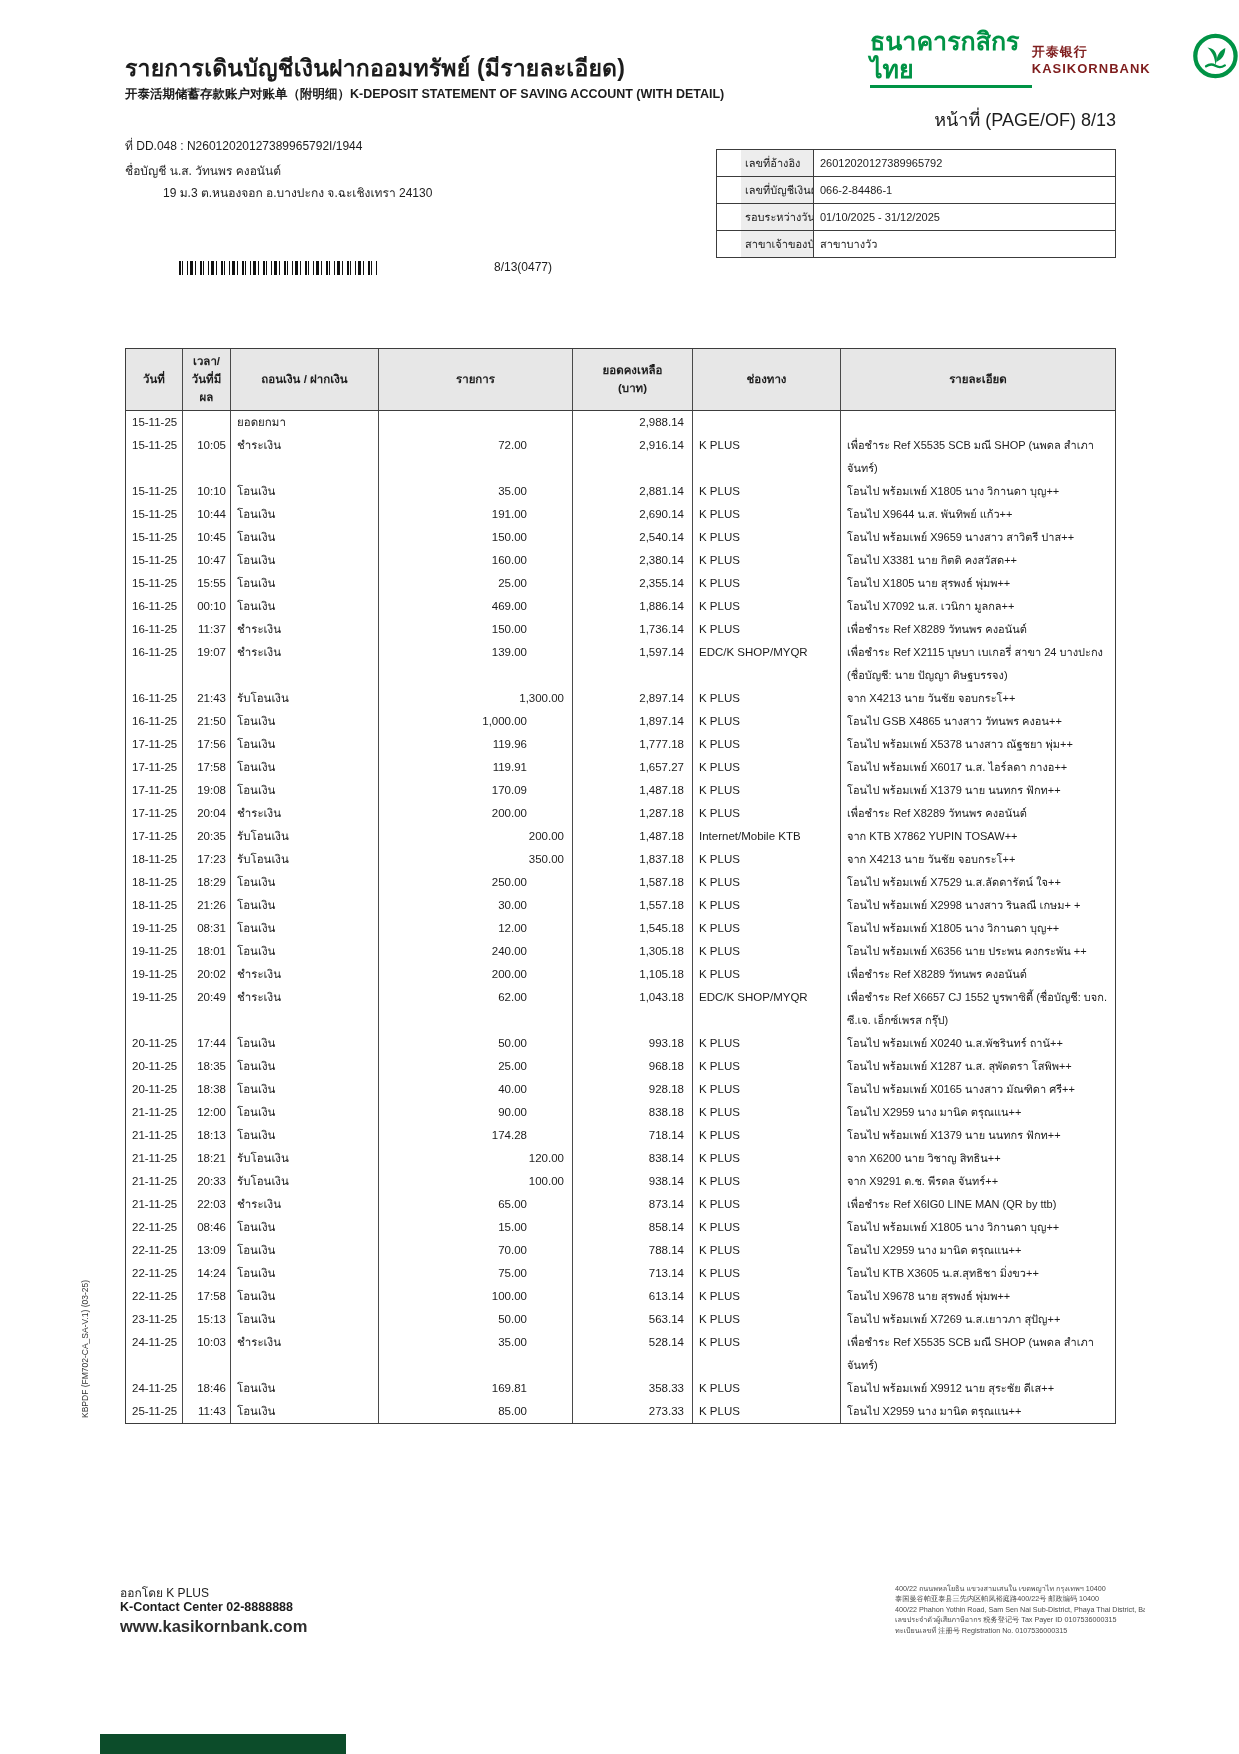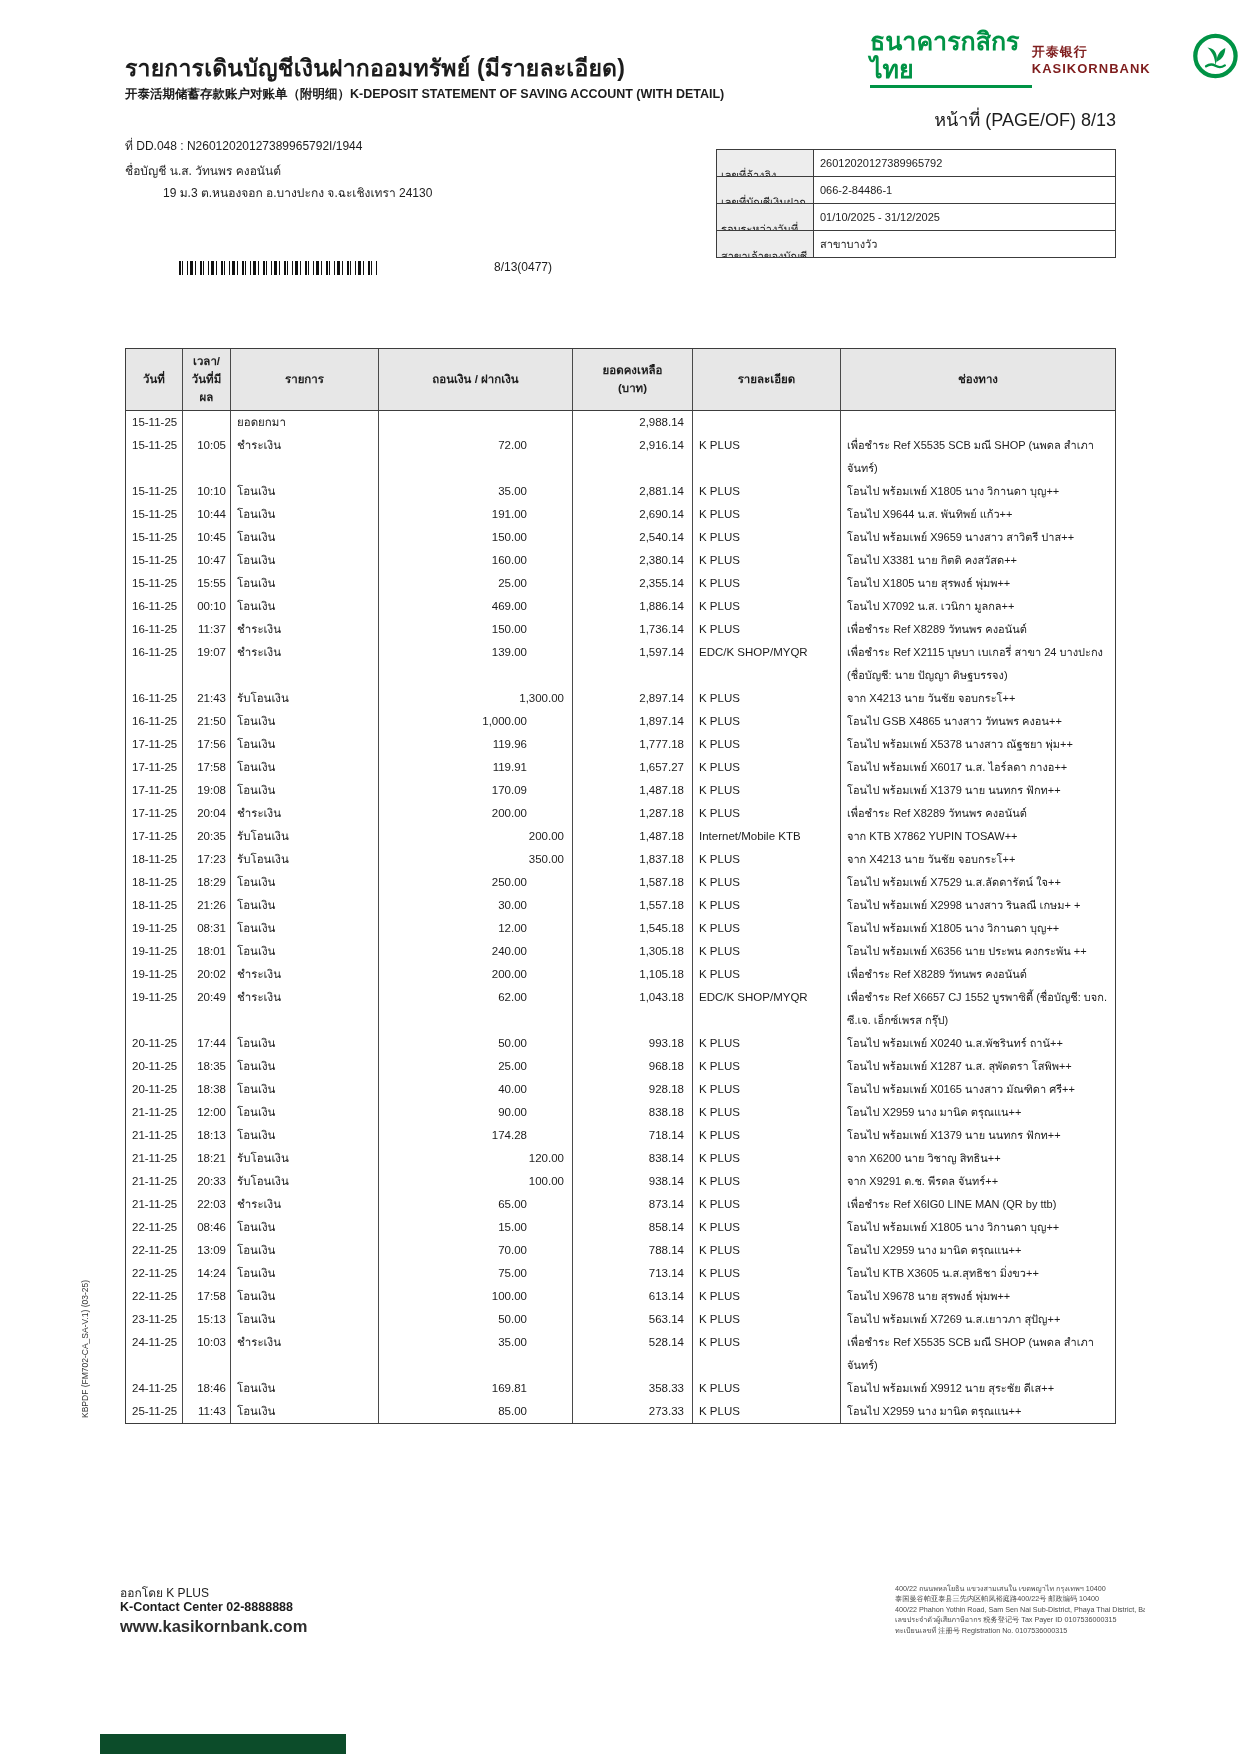--- a/index.html
+++ b/index.html
@@ -18,21 +18,21 @@
   .logo-thai{font-size:25px;font-weight:bold;color:#009345;line-height:1.1;border-bottom:3px solid #009345;padding-bottom:2px;}
   .logo-sub{font-size:13px;font-weight:bold;color:#7f1d1d;letter-spacing:1px;margin-top:2px;}
   .logo-circle{width:56px;height:56px;}
 
   .page-of{position:absolute;right:123px;top:105px;font-size:18px;}
 
   
   .info-box{position:absolute;left:716px;top:149px;width:398px;border:1.2px solid #3c3c3c;font-size:11px;}
   .info-row{display:grid;grid-template-columns:97px 1fr;border-bottom:1px solid #3c3c3c;height:26px;line-height:26px;}
   .info-row:last-child{border-bottom:none;}
-  .info-label{background:#ededed;border-right:1px solid #3c3c3c;padding:12px 4px;overflow:hidden;white-space:nowrap;}
+  .info-label{background:#ededed;border-right:1px solid #3c3c3c;padding:0 4px;overflow:hidden;white-space:nowrap;margin-left:24px;}
   .info-value{padding:0 6px;white-space:nowrap;overflow:hidden;}
 
   
   .barcode{position:absolute;left:179px;top:261px;width:198px;height:14px;
     background:repeating-linear-gradient(90deg,#111 0 2px,#fff 2px 3px,#111 3px 4px,#fff 4px 8px,#111 8px 9px,#fff 9px 11px,#111 11px 14px,#fff 14px 16px,#111 16px 17px,#fff 17px 21px);}
   .barcode-label{position:absolute;left:494px;top:260px;font-size:12px;}
 
   
   .stmt-table{position:absolute;left:125px;top:348px;width:989px;border:1.5px solid #3c3c3c;background:#fff;}
   .thead{display:grid;grid-template-columns:57px 48px 148px 194px 120px 148px 1fr;background:#e7e7e7;border-bottom:1.5px solid #3c3c3c;min-height:52px;}
@@ -111,34 +111,34 @@
   <div class="stmt-table">
     <div class="thead">
       <div class="hcell">
           <span>วันที่</span>
         </div>
       <div class="hcell">
           <span>เวลา/</span>
           <span>วันที่มีผล</span>
         </div>
       <div class="hcell">
+          <span>ถอนเงิน / ฝากเงิน</span>
+        </div>
+      <div class="hcell">
           <span>รายการ</span>
-        </div>
-      <div class="hcell">
-          <span>ถอนเงิน / ฝากเงิน</span>
         </div>
       <div class="hcell">
           <span>ยอดคงเหลือ</span>
           <span>(บาท)</span>
         </div>
       <div class="hcell">
+          <span>ช่องทาง</span>
+        </div>
+      <div class="hcell">
           <span>รายละเอียด</span>
-        </div>
-      <div class="hcell">
-          <span>ช่องทาง</span>
         </div>
     </div>
     <div class="tbody">
         <div class="trow">
           <div class="cell c-date">15-11-25</div>
           <div class="cell c-time"></div>
           <div class="cell c-desc">ยอดยกมา</div>
           <div class="cell c-amount">
             <span class="wd"></span>
             <span class="dp"></span>

